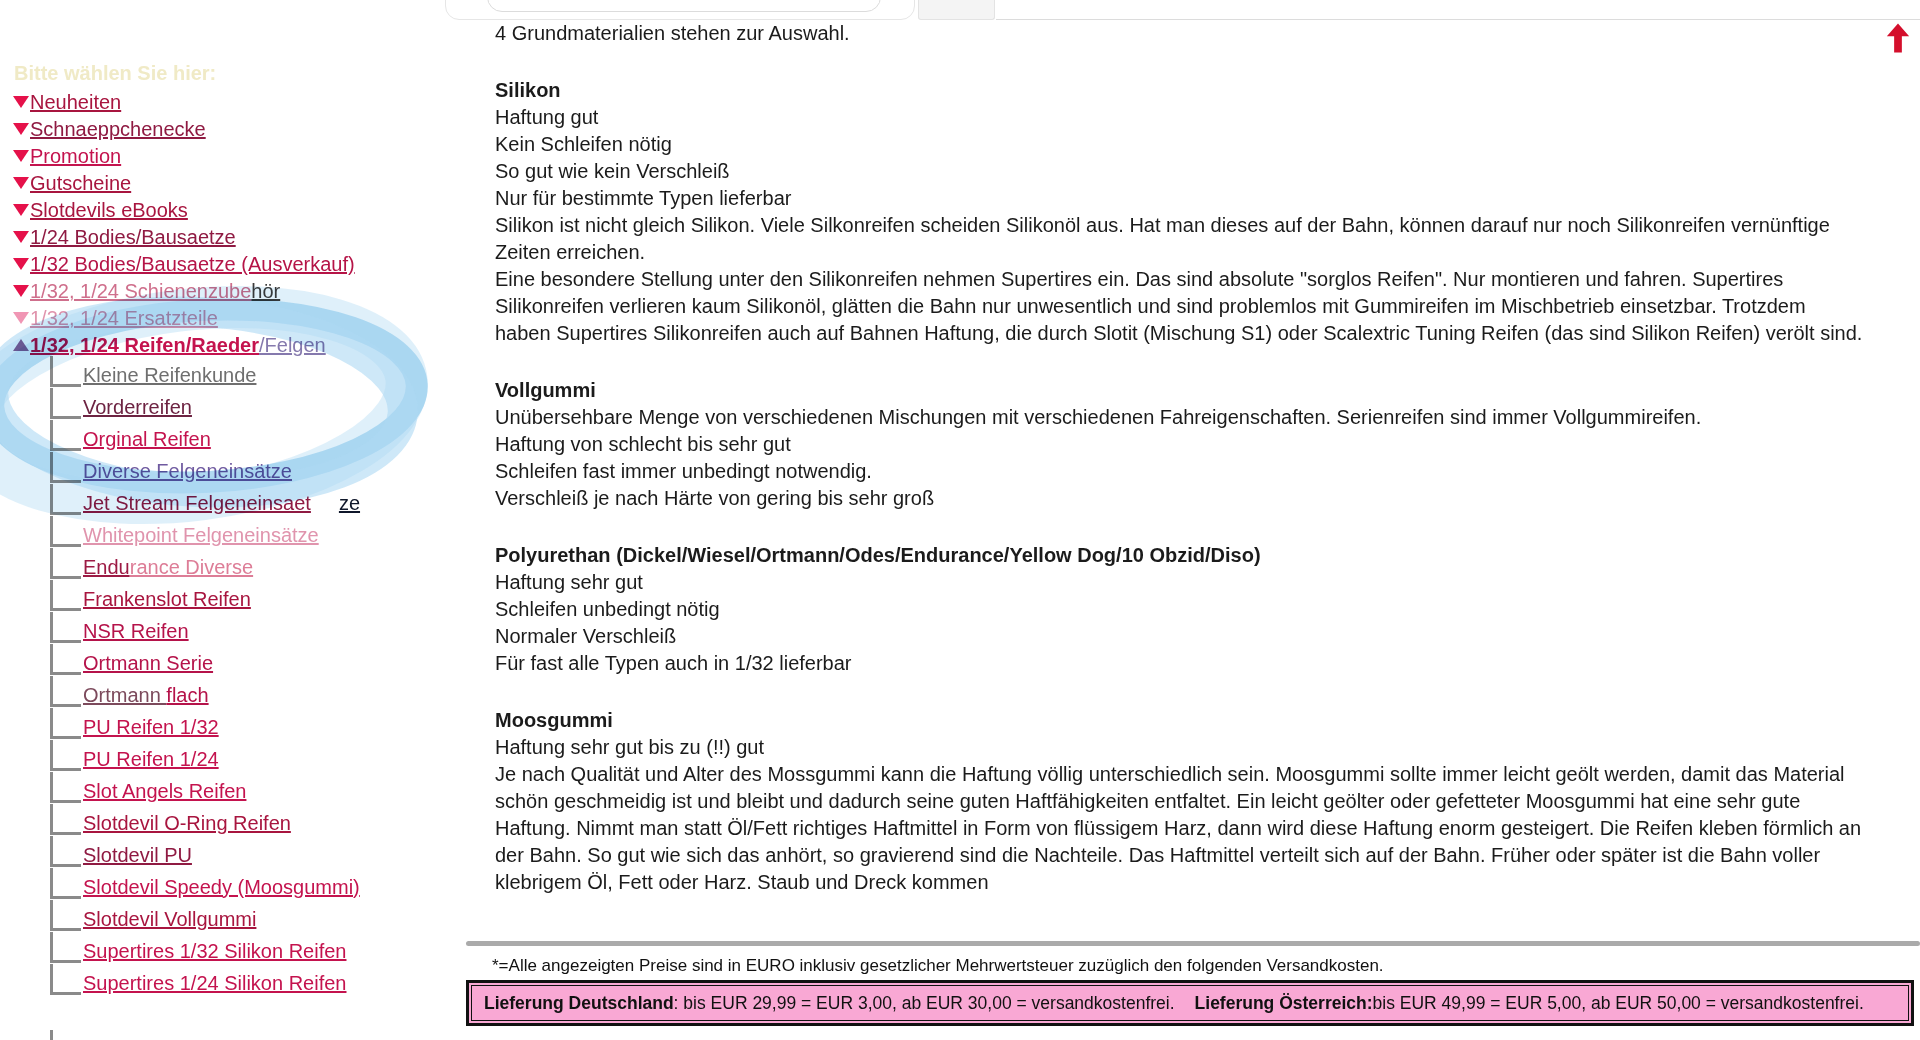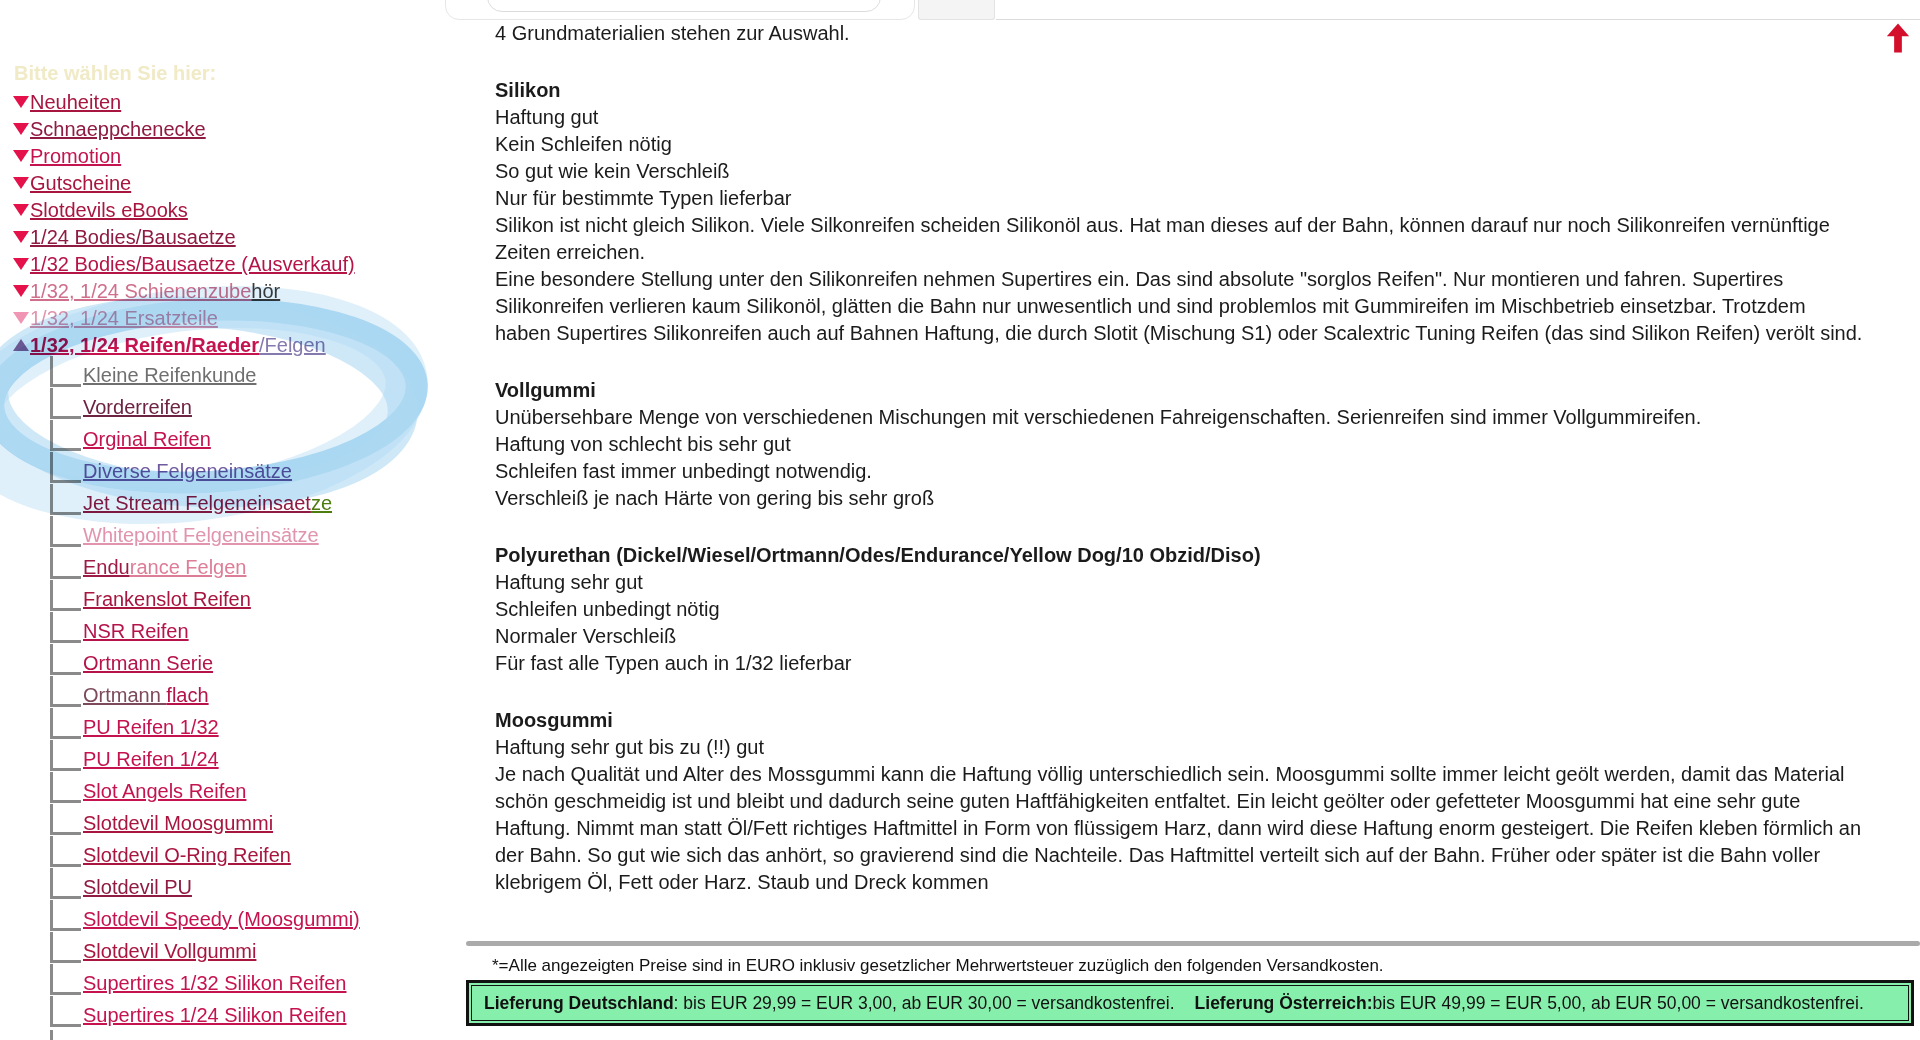--- a/index.html
+++ b/index.html
@@ -39,21 +39,21 @@
   
   .content{position:absolute;left:495px;top:20px;width:1368px;height:912px;
     overflow:hidden;font-size:20px;line-height:27px;color:#1b1b1b;z-index:6;}
   .content .section{margin-top:30px;}
   .content .section .heading{font-weight:bold;}
   
   .footer-divider{position:absolute;left:466px;top:941px;width:1454px;height:5px;
     background:#aaa;border-radius:3px;z-index:6;}
   .footnote{position:absolute;left:492px;top:956px;font-size:17px;color:#111;z-index:6;}
   .shipping-box{position:absolute;left:466px;top:980px;width:1448px;height:46px;
-    border:3px solid #111;box-sizing:border-box;z-index:6;background:#86efac;}
+    border:3px solid #111;box-sizing:border-box;z-index:6;background:#f9a8d4;}
   .shipping-inner{position:absolute;left:2px;top:2px;right:2px;bottom:2px;
     border:1px solid #111;display:flex;align-items:center;padding-left:12px;
     font-size:17.5px;color:#111;white-space:nowrap;}
   .shipping-inner .b{font-weight:bold;}
   .shipping-inner .gap{margin-left:20px;}
 </style>
 </head>
 <body>
 
 <div class="topbar">
@@ -121,29 +121,29 @@
       <div class="nav-row sub">
         <div class="connector" style="border-color: rgb(138, 138, 138);"></div>
         <div class="nav-label"><span style="color: rgb(196, 19, 78);">Orginal Reifen</span></div>
       </div>
       <div class="nav-row sub">
         <div class="connector" style="border-color: rgb(138, 138, 138);"></div>
         <div class="nav-label"><span style="color: rgb(111, 90, 160);">Diverse Felgeneinsätze</span></div>
       </div>
       <div class="nav-row sub">
         <div class="connector" style="border-color: rgb(138, 138, 138);"></div>
-        <div class="nav-label"><span style="color: rgb(143, 26, 66);">Jet Stream Felgeneinsaet</span><span style="color: #4d7c0f;">ze</span></div>
+        <div class="nav-label"><span style="color: rgb(143, 26, 66);">Jet Stream Felgeneinsaet</span><span style="color: #0f172a; margin-left: 28px;">ze</span></div>
       </div>
       <div class="nav-row sub">
         <div class="connector" style="border-color: rgb(138, 138, 138);"></div>
         <div class="nav-label"><span style="color: rgb(224, 148, 173);">Whitepoint Felgeneinsätze</span></div>
       </div>
       <div class="nav-row sub">
         <div class="connector" style="border-color: rgb(138, 138, 138);"></div>
-        <div class="nav-label"><span style="color: rgb(156, 26, 68);">Endu</span><span style="color: rgb(221, 125, 151);">rance Felgen</span></div>
+        <div class="nav-label"><span style="color: rgb(156, 26, 68);">Endu</span><span style="color: rgb(221, 125, 151);">rance Diverse</span></div>
       </div>
       <div class="nav-row sub">
         <div class="connector" style="border-color: rgb(138, 138, 138);"></div>
         <div class="nav-label"><span style="color: rgb(168, 21, 63);">Frankenslot Reifen</span></div>
       </div>
       <div class="nav-row sub">
         <div class="connector" style="border-color: rgb(138, 138, 138);"></div>
         <div class="nav-label"><span style="color: rgb(181, 19, 74);">NSR Reifen</span></div>
       </div>
       <div class="nav-row sub">
@@ -158,24 +158,20 @@
         <div class="connector" style="border-color: rgb(138, 138, 138);"></div>
         <div class="nav-label"><span style="color: rgb(196, 19, 78);">PU Reifen 1/32</span></div>
       </div>
       <div class="nav-row sub">
         <div class="connector" style="border-color: rgb(138, 138, 138);"></div>
         <div class="nav-label"><span style="color: rgb(196, 19, 78);">PU Reifen 1/24</span></div>
       </div>
       <div class="nav-row sub">
         <div class="connector" style="border-color: rgb(138, 138, 138);"></div>
         <div class="nav-label"><span style="color: rgb(196, 19, 78);">Slot Angels Reifen</span></div>
-      </div>
-      <div class="nav-row sub">
-        <div class="connector" style="border-color: rgb(138, 138, 138);"></div>
-        <div class="nav-label"><span style="color: rgb(168, 21, 63);">Slotdevil Moosgummi</span></div>
       </div>
       <div class="nav-row sub">
         <div class="connector" style="border-color: rgb(138, 138, 138);"></div>
         <div class="nav-label"><span style="color: rgb(168, 21, 63);">Slotdevil O-Ring Reifen</span></div>
       </div>
       <div class="nav-row sub">
         <div class="connector" style="border-color: rgb(138, 138, 138);"></div>
         <div class="nav-label"><span style="color: rgb(143, 26, 66);">Slotdevil PU</span></div>
       </div>
       <div class="nav-row sub">

